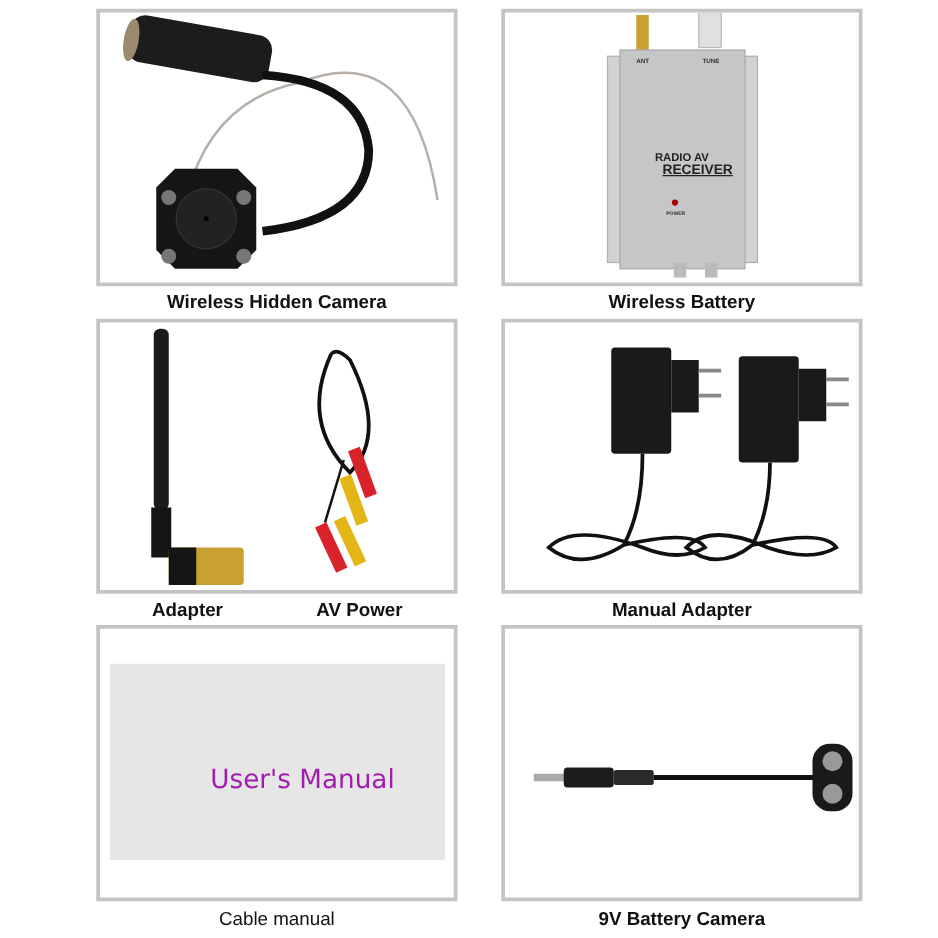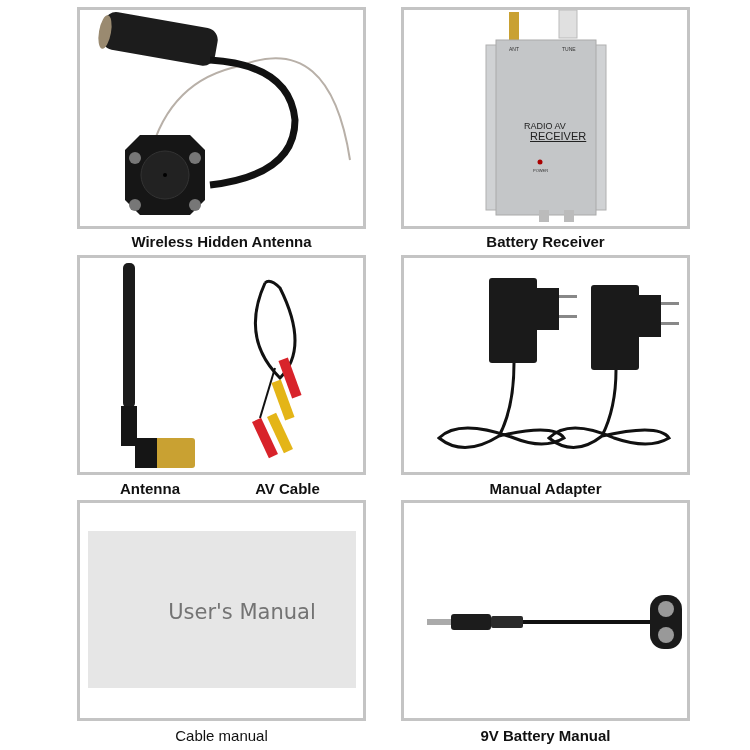--- a/index.html
+++ b/index.html
@@ -21,84 +21,84 @@
     <path d="M130 50 Q210 55 215 110 Q215 165 130 175" stroke="#111" stroke-width="7" fill="none"></path>
     <path d="M45 140 L60 125 L110 125 L125 140 L125 190 L110 205 L60 205 L45 190 Z" fill="#161616"></path>
     <circle cx="85" cy="165" r="24" fill="#222" stroke="#333"></circle>
     <circle cx="85" cy="165" r="2" fill="#000"></circle>
     <circle cx="55" cy="148" r="6" fill="#777"></circle>
       <circle cx="115" cy="148" r="6" fill="#777"></circle>
     <circle cx="55" cy="195" r="6" fill="#777"></circle>
       <circle cx="115" cy="195" r="6" fill="#777"></circle>
   </svg>
 </div>
-<div class="caption" style="left:77px;width:289px;top:233px;">Wireless Hidden Antenna</div>
+<div class="caption" style="left:77px;width:289px;top:233px;">Wireless Hidden Camera</div>
 
-<div class="panel" style="left:401px;top:7px;width:289px;height:222px;">
+<div class="panel" style="left:401px;top:7px;width:289px;height:222px;font-weight:bold;">
   <svg width="283" height="216" viewBox="0 0 283 216">
     <rect x="105" y="2" width="10" height="30" fill="#c9a132"></rect>
     <rect x="155" y="0" width="18" height="28" fill="#e0e0e0" stroke="#bbb"></rect>
     <rect x="82" y="35" width="120" height="165" fill="#d0d2d4" stroke="#b0b0b0"></rect>
     <rect x="92" y="30" width="100" height="175" fill="#c4c6c8" stroke="#aaa"></rect>
     <circle cx="136" cy="152" r="2.5" fill="#a00"></circle>
     <rect x="135" y="200" width="10" height="12" fill="#bbb"></rect>
       <rect x="160" y="200" width="10" height="12" fill="#bbb"></rect>
   </svg>
   <div style="position:absolute;left:105px;top:36px;font-size:5px;color:#333;">ANT</div>
   <div style="position:absolute;left:158px;top:36px;font-size:5px;color:#333;">TUNE</div>
   <div style="position:absolute;left:120px;top:111px;font-size:9px;color:#222;">RADIO AV</div>
   <div style="position:absolute;left:126px;top:120px;font-size:11px;color:#222;text-decoration:underline;">RECEIVER</div>
   <div style="position:absolute;left:129px;top:158px;font-size:4px;color:#333;">POWER</div>
 </div>
-<div class="caption" style="left:401px;width:289px;top:233px;">Battery Receiver</div>
+<div class="caption" style="left:401px;width:289px;top:233px;">Wireless Battery</div>
 
 <div class="panel" style="left:77px;top:255px;width:289px;height:220px;">
   <svg width="283" height="214" viewBox="0 0 283 214">
     <rect x="43" y="5" width="12" height="145" rx="5" fill="#1b1b1b"></rect>
     <rect x="41" y="148" width="16" height="40" fill="#151515"></rect>
     <rect x="55" y="180" width="60" height="30" rx="3" fill="#c9a132"></rect>
     <rect x="55" y="180" width="22" height="30" fill="#151515"></rect>
     <path d="M185 25 Q160 80 200 120 Q230 90 200 30 Q190 20 185 25" stroke="#111" stroke-width="3" fill="none"></path>
     <path d="M195 110 L180 160" stroke="#111" stroke-width="2"></path>
     <rect x="205" y="100" width="10" height="40" fill="#d8232a" transform="rotate(-20 210 120)"></rect>
     <rect x="198" y="122" width="10" height="40" fill="#e4b517" transform="rotate(-20 203 142)"></rect>
     <rect x="180" y="160" width="10" height="40" fill="#d8232a" transform="rotate(-25 185 180)"></rect>
     <rect x="195" y="155" width="10" height="40" fill="#e4b517" transform="rotate(-25 200 175)"></rect>
   </svg>
 </div>
-<div class="caption" style="left:110px;width:80px;top:480px;">Antenna</div>
-<div class="caption" style="left:240px;width:95px;top:480px;">AV Cable</div>
+<div class="caption" style="left:110px;width:80px;top:480px;">Adapter</div>
+<div class="caption" style="left:240px;width:95px;top:480px;">AV Power</div>
 
 <div class="panel" style="left:401px;top:255px;width:289px;height:220px;">
   <svg width="283" height="214" viewBox="0 0 283 214">
     <rect x="85" y="20" width="48" height="85" rx="3" fill="#1a1a1a"></rect>
     <rect x="133" y="30" width="22" height="42" fill="#1a1a1a"></rect>
     <rect x="155" y="37" width="18" height="3" fill="#888"></rect>
       <rect x="155" y="57" width="18" height="3" fill="#888"></rect>
     <rect x="187" y="27" width="48" height="85" rx="3" fill="#1a1a1a"></rect>
     <rect x="235" y="37" width="22" height="42" fill="#1a1a1a"></rect>
     <rect x="257" y="44" width="18" height="3" fill="#888"></rect>
       <rect x="257" y="64" width="18" height="3" fill="#888"></rect>
     <path d="M110 105 Q110 150 95 178 Q60 200 35 180 Q55 160 110 180 Q140 192 160 180 Q150 165 95 178" stroke="#111" stroke-width="3" fill="none"></path>
     <path d="M212 112 Q212 150 198 178 Q170 200 145 180 Q165 160 210 180 Q245 192 265 180 Q255 165 198 178" stroke="#111" stroke-width="3" fill="none"></path>
   </svg>
 </div>
 <div class="caption" style="left:401px;width:289px;top:480px;">Manual Adapter</div>
 
 <div class="panel" style="left:77px;top:500px;width:289px;height:221px;">
   <div style="position:absolute;left:8px;top:28px;width:268px;height:157px;background:#e6e6e6;">
-    <div style="position:absolute;left:0;right:0;top:69px;text-align:center;padding-left:40px;font-family:'DejaVu Sans',sans-serif;font-size:21px;color:#737373;">User's Manual</div>
+    <div style="position:absolute;left:0;right:0;top:80px;text-align:center;padding-left:40px;font-family:'DejaVu Sans',sans-serif;font-size:21px;color:#a21caf;">User's Manual</div>
   </div>
 </div>
 <div class="caption normal" style="left:77px;width:289px;top:727px;">Cable manual</div>
 
 <div class="panel" style="left:401px;top:500px;width:289px;height:221px;">
   <svg width="283" height="215" viewBox="0 0 283 215">
     <rect x="23" y="116" width="28" height="6" fill="#aaa"></rect>
     <rect x="47" y="111" width="40" height="16" rx="3" fill="#1c1c1c"></rect>
     <rect x="87" y="113" width="32" height="12" rx="2" fill="#2a2a2a"></rect>
     <rect x="119" y="117" width="152" height="4" fill="#111"></rect>
     <rect x="246" y="92" width="32" height="54" rx="14" fill="#1a1a1a"></rect>
     <circle cx="262" cy="106" r="8" fill="#999"></circle>
       <circle cx="262" cy="132" r="8" fill="#999"></circle>
   </svg>
 </div>
-<div class="caption" style="left:401px;width:289px;top:727px;">9V Battery Manual</div>
+<div class="caption" style="left:401px;width:289px;top:727px;">9V Battery Camera</div>
 
 </body></html>

